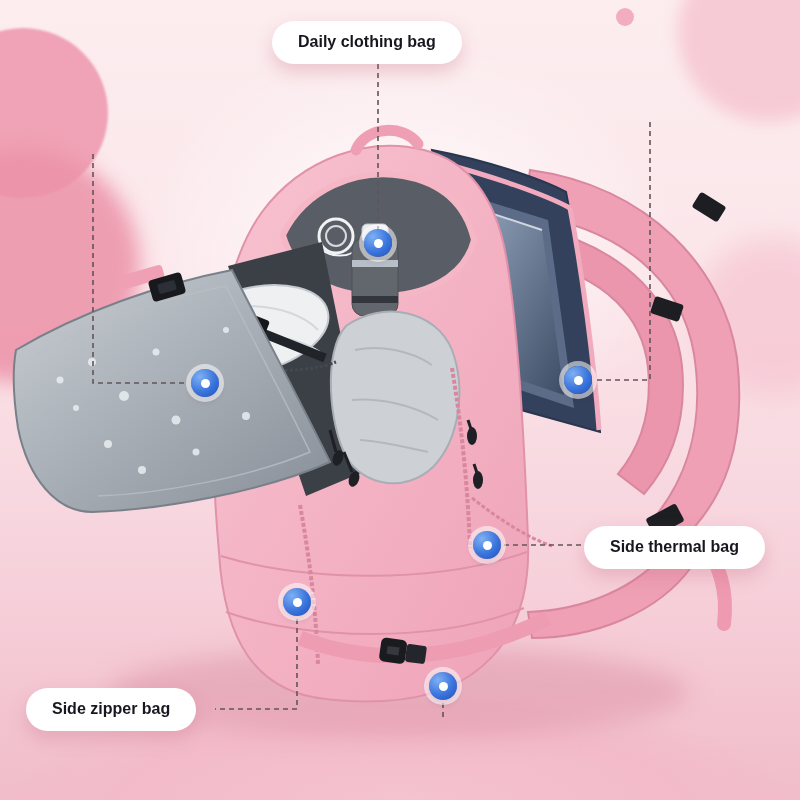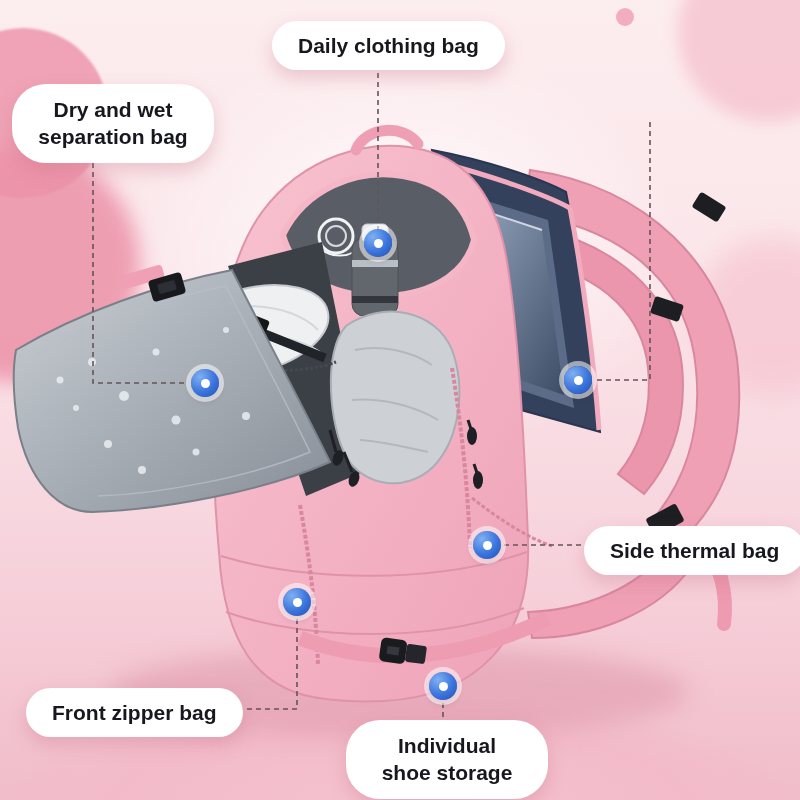--- a/index.html
+++ b/index.html
@@ -30,21 +30,21 @@
     position:absolute;width:28px;height:28px;border-radius:50%;
     background:radial-gradient(circle at 32% 28%,#7fb0f2 0%,#3a74dd 55%,var(--marker-blue,#1d52b5) 100%);
     box-shadow:0 0 0 5px rgba(255,255,255,.55),0 3px 7px rgba(60,30,60,.25);
   }
   .marker::after{
     content:"";position:absolute;left:50%;top:50%;width:9px;height:9px;margin:-4.5px 0 0 -4.5px;
     border-radius:50%;background:#ffffff;
   }
   .pill{
     position:absolute;background:var(--label-bg,#ffffff);color:var(--label-text,#17171f);
-    border-radius:34px;padding:11px 26px;font-size:21px;font-weight:700;line-height:1.3;
+    border-radius:34px;padding:11px 26px;font-size:16px;font-weight:700;line-height:1.3;
     text-align:center;box-shadow:0 8px 18px rgba(199,106,129,.30);
   }
   .pill.nowrap{white-space:nowrap;}
   .pill-daily{left:272px;top:21px;}
   .pill-computer{left:553px;top:52px;width:150px;padding:12px 26px;}
   .pill-drywet{left:12px;top:84px;width:150px;padding:12px 26px;}
   .pill-thermal{left:584px;top:526px;text-align:right;}
   .pill-frontzip{left:26px;top:688px;}
   .pill-shoe{left:346px;top:720px;width:150px;padding:12px 26px;}
   .m-daily{left:364px;top:229px;}
@@ -204,18 +204,16 @@
   </svg>
 
   <div class="marker m-daily"></div>
   <div class="marker m-computer"></div>
   <div class="marker m-drywet"></div>
   <div class="marker m-thermal"></div>
   <div class="marker m-frontzip"></div>
   <div class="marker m-shoe"></div>
 
   <div class="pill nowrap pill-daily">Daily clothing bag</div>
-  <div class="pill pill-drywet">Dry and wet separation bag</div>
   <div class="pill nowrap pill-thermal">Side thermal bag</div>
-  <div class="pill nowrap pill-frontzip">Front zipper bag</div>
-  <div class="pill pill-shoe">Individual shoe storage</div>
+  <div class="pill nowrap pill-frontzip">Side zipper bag</div>
 
 </div>
 
 </body></html>

